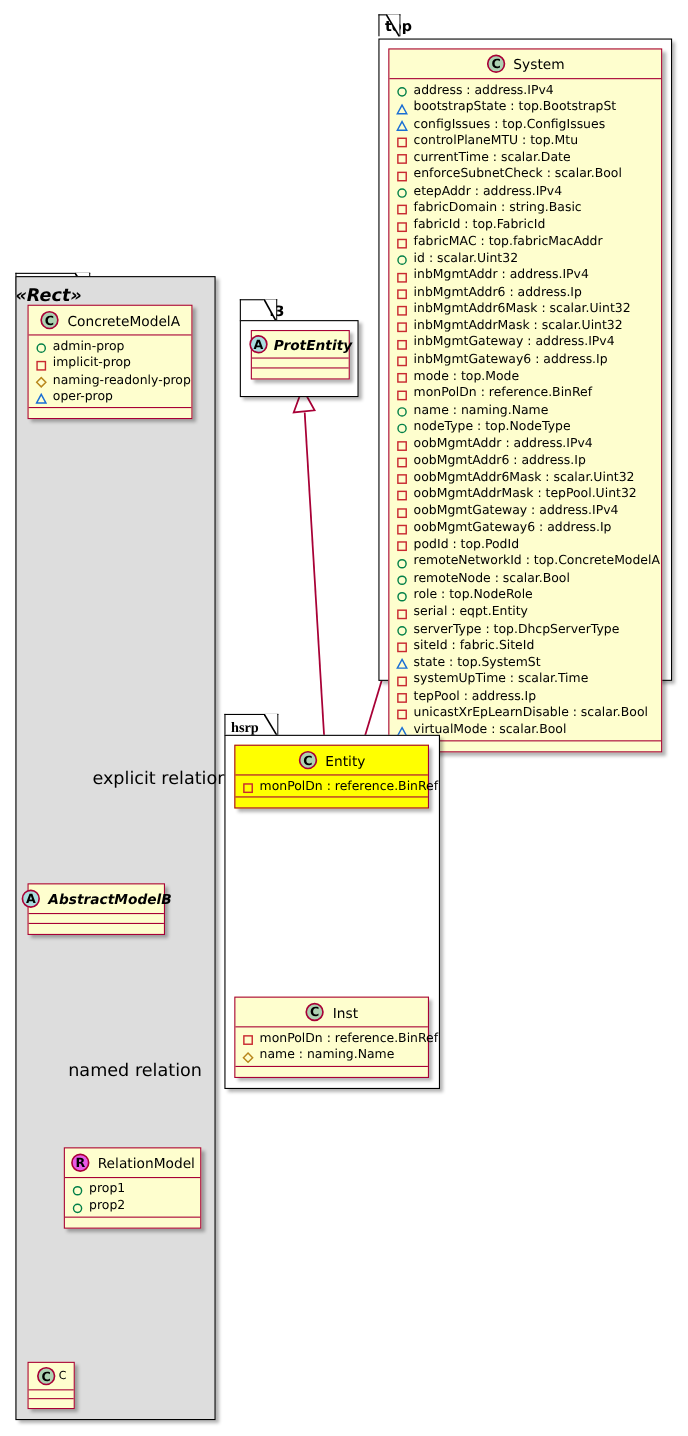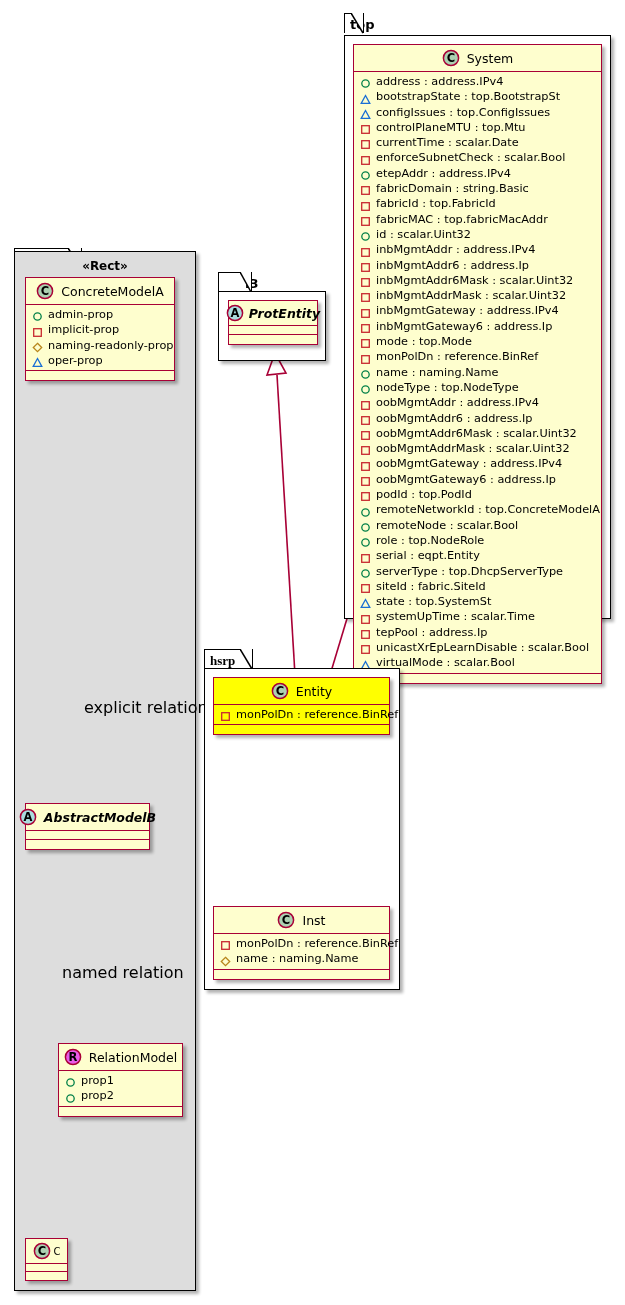--- a/index.html
+++ b/index.html
@@ -22,21 +22,21 @@
        background:#FEFECE;box-shadow:3px 3px 3px rgba(0,0,0,.30);}
   .cls.hl{background:#FFFF00;}
   .cls-hdr{box-sizing:border-box;border-bottom:1.5px solid #A80036;
        display:flex;align-items:center;justify-content:center;gap:7px;
        padding:4px 6px;font-size:12.5px;color:#000;}
   .cls-hdr .nm{white-space:nowrap;}
   .cls-hdr .nm.abs{font-style:italic;font-weight:bold;}
   .cls-attrs{box-sizing:border-box;border-bottom:1.5px solid #A80036;
        padding:2px 3px 2px 4px;}
   .cls-ops{box-sizing:border-box;min-height:9px;}
-  .stereo{text-align:center;font-size:12px;font-weight:bold;
+  .stereo{text-align:left;font-size:16px;font-style:italic;font-weight:bold;
        color:#000;padding:3px 0 2px;}
 
   .attr{display:flex;align-items:flex-end;gap:5px;font-size:11.3px;color:#000;
         line-height:15.3px;white-space:nowrap;}
 
   
   .badge{width:18px;height:18px;flex:0 0 18px;position:relative;}
   .badge svg{display:block;}
 
   
@@ -436,21 +436,21 @@
           </svg>
         </span>
         <span>oobMgmtAddr6Mask : scalar.Uint32</span>
       </div>
       <div class="attr">
         <span class="g">
           <svg width="11" height="11" viewBox="0 0 11 11">
             <rect x="1.7" y="1.7" width="7.6" height="7.6" fill="none" stroke="#C82930" stroke-width="1.3"></rect>
           </svg>
         </span>
-        <span>oobMgmtAddrMask : scalar.Uint32</span>
+        <span>oobMgmtAddrMask : tepPool.Uint32</span>
       </div>
       <div class="attr">
         <span class="g">
           <svg width="11" height="11" viewBox="0 0 11 11">
             <rect x="1.7" y="1.7" width="7.6" height="7.6" fill="none" stroke="#C82930" stroke-width="1.3"></rect>
           </svg>
         </span>
         <span>oobMgmtGateway : address.IPv4</span>
       </div>
       <div class="attr">

